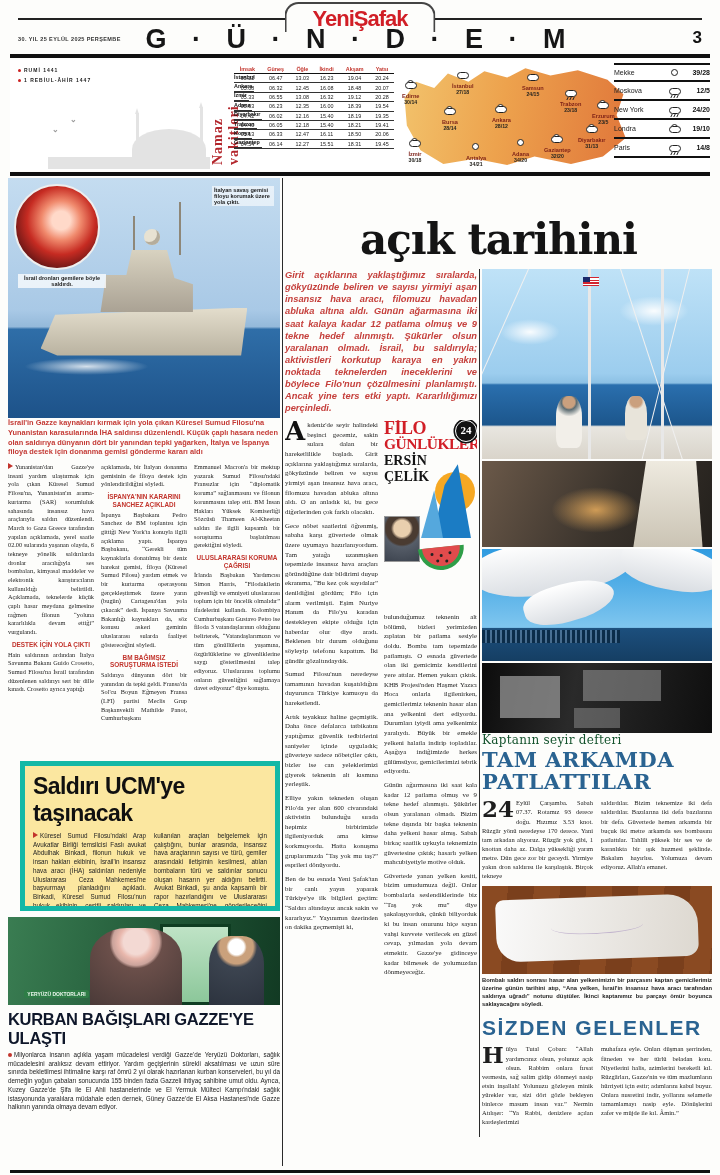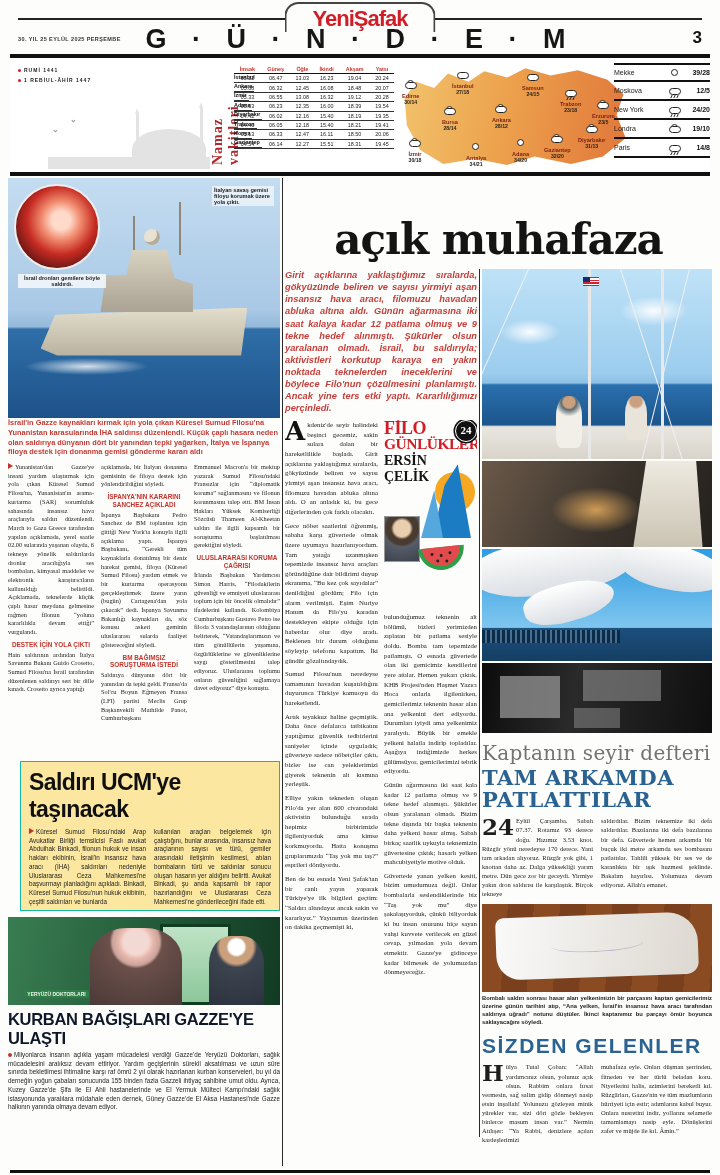--- a/index.html
+++ b/index.html
@@ -78,21 +78,21 @@
   .ship-cap{position:absolute;right:6px;top:8px;width:62px;font-size:5.6px;font-weight:bold;color:#1c1c1c;
             background:rgba(255,255,255,.6);padding:1px 2px}
   .left-headline{font-size:27px;font-weight:800;line-height:.97;letter-spacing:-.8px;color:#0e0e0e;margin:6px 0 5px}
   .left-lead{font-size:7.4px;font-weight:bold;color:#c43b36;line-height:1.32;margin-bottom:6px}
   .threecols{display:flex;gap:7px;height:292px;overflow:hidden}
   .acol{flex:1;font-family:"Liberation Serif",serif;font-size:6.3px;line-height:1.38;color:#1d1d1d;text-align:justify}
   .acol p{margin-bottom:3px}
   .subhead{font-family:"Liberation Sans",sans-serif;font-size:6.4px;font-weight:bold;color:#c2342c;text-align:center;margin:4px 0 2px;line-height:1.2}
   .tri{display:inline-block;width:0;height:0;border-top:3.5px solid transparent;border-bottom:3.5px solid transparent;border-left:5.5px solid #c2342c;margin-right:2px}
   
-  .ucm-box{margin:6px 0 0 12px;background:#fbe7a0;border:1px solid #14b8a6;padding:7px 8px 6px;height:150px;overflow:hidden}
+  .ucm-box{margin:6px 0 0 12px;background:#fbe7a0;border:5px solid #14b8a6;padding:7px 8px 6px;height:150px;overflow:hidden}
   .ucm-h{font-size:23px;font-weight:800;letter-spacing:-.6px;color:#101010;margin-bottom:5px}
   .ucm-cols{display:flex;gap:8px}
   .ucm-cols div{flex:1;font-size:6.3px;line-height:1.38;color:#222;text-align:justify}
   
   .photo-aid{position:relative;height:88px;margin-top:6px;background:linear-gradient(100deg,#3a7d52 0%,#1f5535 60%,#123a23 100%);overflow:hidden}
   .door{position:absolute;right:18%;top:8%;width:26%;height:92%;background:linear-gradient(#bfe3c6,#8cc79a);border:3px solid #0f3d22}
   .p-scarf{position:absolute;left:30%;top:12%;width:34%;height:88%;background:radial-gradient(circle at 50% 18%,#f3d9d3 0 16%,#e8b7ac 22%,#caa39b 30%,#6b4f4a 34%,#4a3a38 100%);border-radius:40% 40% 0 0}
   .p-cap{position:absolute;right:6%;top:22%;width:20%;height:78%;background:radial-gradient(circle at 50% 16%,#fff 0 12%,#caa17c 16% 26%,#3c4450 32%,#2c333e 100%);border-radius:40% 40% 0 0}
   .vest-txt{position:absolute;left:6%;bottom:8%;font-size:5px;font-weight:bold;color:#eaf7ec;background:#2e7d46;padding:1px 3px;border-radius:2px}
   .kurban{margin-top:5px}
@@ -136,21 +136,21 @@
   .flagMY:before{content:"";position:absolute;left:0;top:0;width:7px;height:5px;background:#1b2a6b}
   .person{position:absolute;border-radius:40% 40% 20% 20%}
   .photo-dusk{position:relative;height:86px;margin-top:2px;background:linear-gradient(115deg,#6b5949 0%,#3a332c 55%,#23201c 100%);overflow:hidden}
   .glow{position:absolute;left:30%;top:30%;width:90px;height:46px;background:radial-gradient(#f4b560cc,#f4b56000 70%)}
   .dusk-sail{position:absolute;right:4%;top:-6%;width:70px;height:110%;background:linear-gradient(#f0ece2,#c9c2b2);clip-path:polygon(20% 0,90% 0,100% 100%,0 100%)}
   .photo-torn{position:relative;height:112px;margin-top:2px;background:linear-gradient(#2f9be0,#7fc6ef 70%,#1c4f7d 71%,#153e63 100%);overflow:hidden}
   .fab{position:absolute;background:linear-gradient(#ffffff,#d9dde2);border-radius:40% 60% 50% 50%}
   .net{position:absolute;left:0;bottom:16%;width:60%;height:12%;background:repeating-linear-gradient(90deg,#0b2c49 0 3px,#ffffff33 3px 5px)}
   .photo-night{position:relative;height:70px;margin-top:2px;background:linear-gradient(100deg,#0c0c0c 0%,#2a2a2a 40%,#0f0f0f 100%);overflow:hidden}
   .np{position:absolute;background:#8f8f8f;opacity:.8}
-  .kicker{font-family:"DejaVu Serif",serif;font-size:20px;color:#737373;margin-top:8px;letter-spacing:.3px}
+  .kicker{font-family:"DejaVu Serif",serif;font-size:12px;color:#14532d;margin-top:0;letter-spacing:.3px}
   .captain-h{font-family:"DejaVu Serif",serif;font-size:21px;font-weight:bold;color:#2a6391;line-height:1.05;letter-spacing:.5px;margin:2px 0 5px}
   .cap-cols,.siz-cols{display:flex;gap:8px}
   .cap-cols div.c,.siz-cols div.c{flex:1;font-family:"Liberation Serif",serif;font-size:6.5px;line-height:1.4;color:#1d1d1d;text-align:justify}
   .dropnum{float:left;font-family:"DejaVu Serif",serif;font-weight:bold;font-size:23px;line-height:.85;margin:1px 2px 0 0}
   .photo-frag{position:relative;height:88px;margin-top:6px;background:repeating-linear-gradient(95deg,#8a4a22 0 26px,#7a3f1c 26px 52px);overflow:hidden}
   .fragcloth{position:absolute;left:6%;top:12%;width:88%;height:70%;background:linear-gradient(100deg,#fafafa,#ddd8d0);border-radius:8px 30px 12px 24px;transform:rotate(-2deg)}
   .scribble{position:absolute;left:30%;top:36%;width:40%;height:18%;border-bottom:1.5px solid #b9a9c9;border-radius:50%;transform:rotate(-3deg);opacity:.8}
   .frag-cap{font-size:5.8px;font-weight:bold;line-height:1.35;color:#222;margin-top:3px;text-align:justify}
   .sizden-h{font-family:Liberation Sans, sans-serif;font-size:21px;font-weight:bold;color:#2a6391;letter-spacing:1.5px;margin:8px 0 4px}
   .footer-rule{margin:4px 2px 0;border-top:2.5px solid #111;height:3px;border-bottom:1px solid #111}
@@ -387,21 +387,21 @@
         <h3 class="kurban-h">KURBAN BAĞIŞLARI GAZZE'YE ULAŞTI</h3>
         <p><span class="dot"></span><span>Milyonlarca insanın açlıkla yaşam mücadelesi verdiği Gazze'de Yeryüzü Doktorları, sağlık mücadelesini aralıksız devam ettiriyor. Yardım geçişlerinin sürekli aksatılması ve uzun süre sınırda bekletilmesi ihtimaline karşı raf ömrü 2 yıl olarak hazırlanan kurban konserveleri, bu yıl da derneğin yoğun çabaları sonucunda 155 binden fazla Gazzeli ihtiyaç sahibine umut oldu. Ayrıca, Kuzey Gazze'de Şifa ile El Ahli hastanelerinde ve El Yermuk Mülteci Kampı'ndaki sağlık istasyonunda yaralılara müdahale eden dernek, Güney Gazze'de El Aksa Hastanesi'nde Gazze halkının yanında olmaya devam ediyor.</span></p>
       </div>
     </div>
 
     <div class="vrule"></div>
 
     <div class="mid-right">
       <h1 class="main-headline">
         <br>
-        <span>açık muhafaza</span>
+        <span>açık tarihini</span>
       </h1>
       <div class="mr-flex">
 
         <div class="col-mid">
           <p class="mid-lead">Girit açıklarına yaklaştığımız sıralarda, gökyüzünde beliren ve sayısı yirmiyi aşan insansız hava aracı, filomuzu havadan abluka altına aldı. Günün ağarmasına iki saat kalaya kadar 12 patlama olmuş ve 9 tekne hedef alınmıştı. Şükürler olsun yaralanan olmadı. İsrail, bu saldırıyla; aktivistleri korkutup karaya en yakın noktada teknelerden ineceklerini ve böylece Filo'nun çözülmesini planlamıştı. Ancak yine ters etki yaptı. Kararlılığımızı perçinledi.</p>
           <div class="mid-body">
             <div class="mcol">
               <p><span class="dropcap">A</span><span>kdeniz'de seyir halindeki beşinci gecemiz, sakin sulara dalan bir hareketlilikle başladı. Girit açıklarına yaklaştığımız sıralarda, gökyüzünde beliren ve sayısı yirmiyi aşan insansız hava aracı, filomuzu havadan abluka altına aldı. O an anladık ki, bu gece diğerlerinden çok farklı olacaktı.</span></p>
               <p>Gece nöbet saatlerini öğrenmiş, sabaha karşı güvertede olmak üzere uyumaya hazırlanıyordum. Tam yatağa uzanmışken tepemizde insansız hava araçları göründüğüne dair bildirimi duyup ekranıma, “Bu kez çok sayıdalar” denildiğini gördüm; Filo için alarm verilmişti. Eşim Nuriye Hanım da Filo'yu karadan destekleyen ekipte olduğu için haberdar olur diye aradı. Beklenen bir durum olduğunu söyleyip telefonu kapattım. İki gündür gözaltındaydık.</p>
               <p>Sumud Filosu'nun neredeyse tamamının havadan kuşatıldığını duyurunca Türkiye kamuoyu da hareketlendi.</p>

